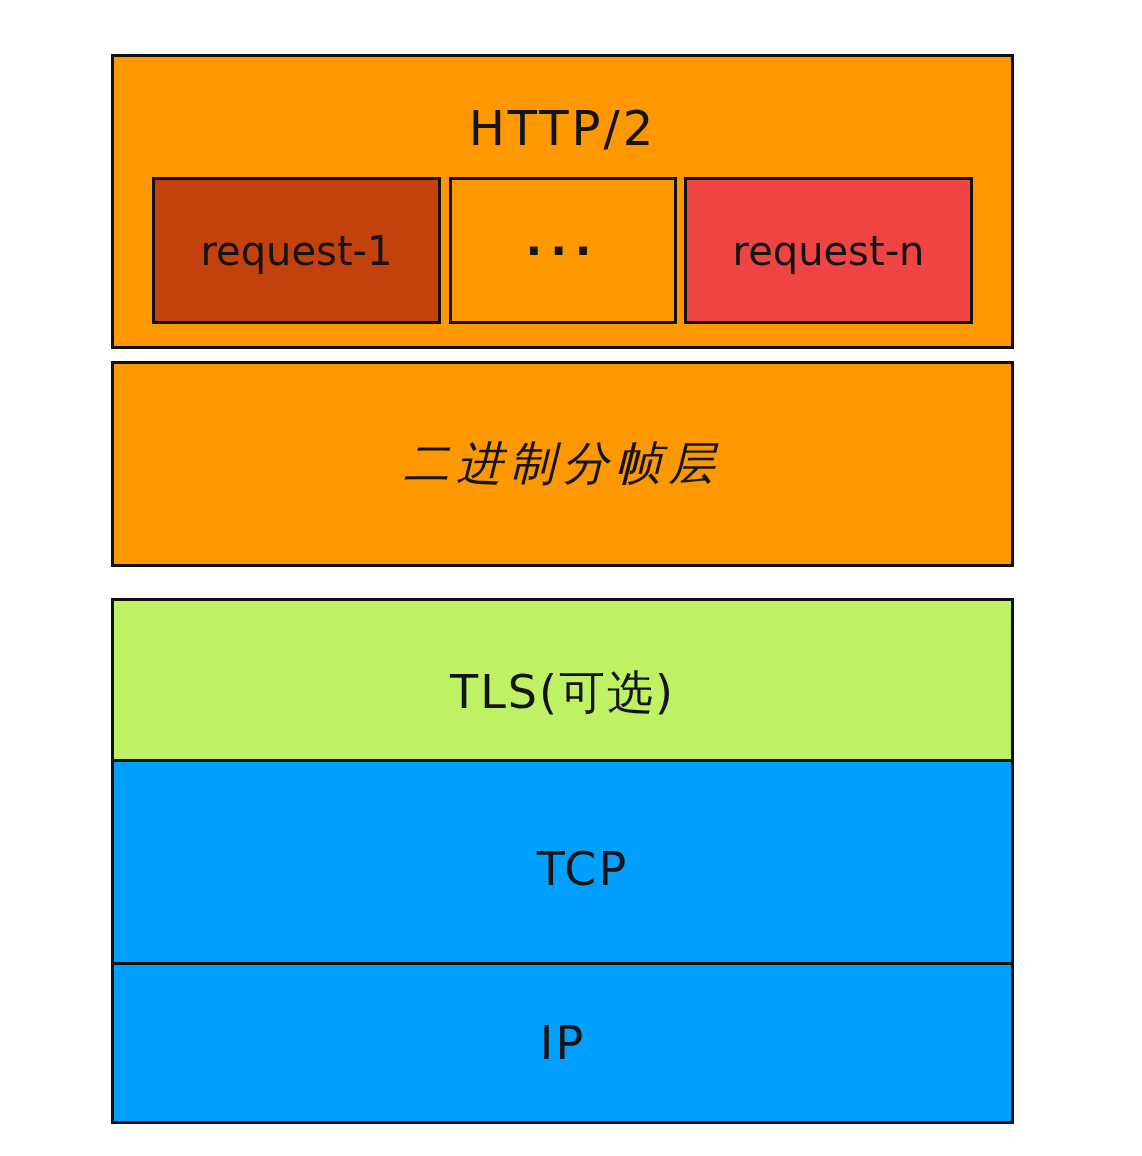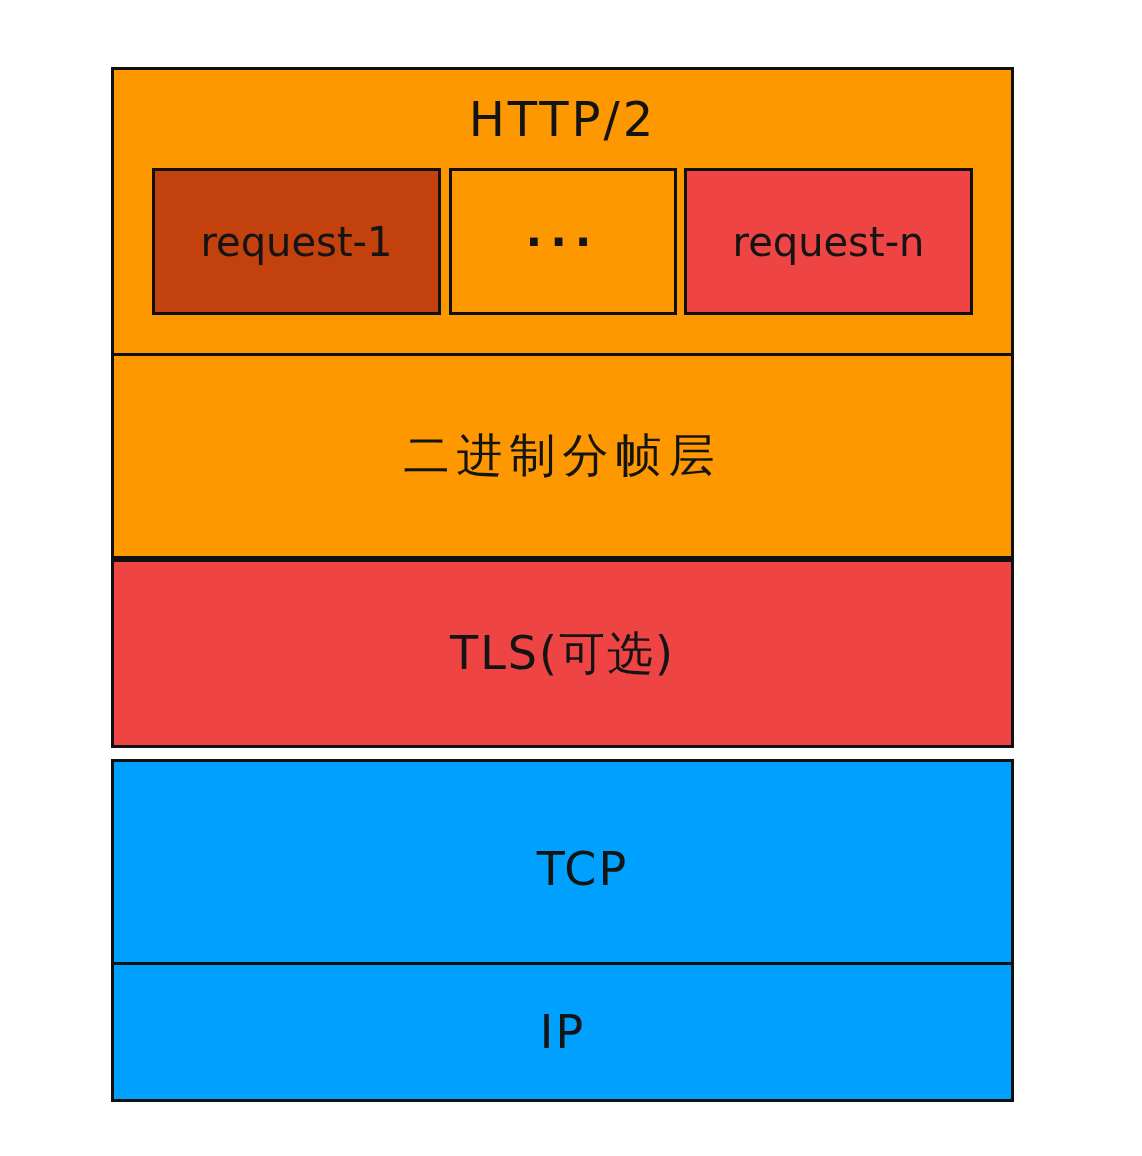--- a/index.html
+++ b/index.html
@@ -29,24 +29,24 @@
   .layer-label {
     font-size: 46px;
     letter-spacing: 2px;
     white-space: nowrap;
   }
   .cn {
     letter-spacing: 7px;
   }
   
   .http2-box {
-    top: 67px;
+    top: 54px;
     height: 295px;
     flex-direction: column;
-    justify-content: flex-start;
+    justify-content: center;
   }
   .http2-title {
     height: 98px;
     display: flex;
     align-items: center;
     justify-content: center;
     font-size: 48px;
     letter-spacing: 3px;
   }
   .request-row {
@@ -67,24 +67,24 @@
   }
   .request-box.w1 { width: 289px; }
   .request-box.w2 { width: 228px; }
   .request-box.w3 { width: 289px; }
   .request-box .dots {
     font-size: 44px;
     letter-spacing: 8px;
     font-weight: bold;
   }
   
-  .binary-framing { top: 353px; height: 206px; }
+  .binary-framing { top: 361px; height: 206px; font-style: italic; }
   .tls            { top: 559px; height: 189px; }
   .tcp            { top: 759px; height: 219px; padding-left: 40px; }
-  .ip             { top: 962px; height: 140px; }
+  .ip             { top: 962px; height: 162px; }
 </style>
 </head>
 <body>
 
 <div class="canvas">
 
   <div class="layer-box http2-box" style="background-color: rgb(253, 152, 0);">
     <div class="http2-title">HTTP/2</div>
     <div class="request-row">
       <div class="request-box w1" style="background-color: #c2410c;">
@@ -96,21 +96,21 @@
       <div class="request-box w3" style="background-color: #ef4444;">
         <span>request-n</span>
       </div>
     </div>
   </div>
 
   <div class="layer-box binary-framing" style="background-color: rgb(253, 152, 0);">
     <span class="layer-label cn">二进制分帧层</span>
   </div>
 
-  <div class="layer-box tls" style="background-color: #ef4444;">
+  <div class="layer-box tls" style="background-color: #bef264; margin-top: 39px;">
     <span class="layer-label">TLS(可选)</span>
   </div>
 
   <div class="layer-box tcp" style="background-color: rgb(0, 160, 254);">
     <span class="layer-label">TCP</span>
   </div>
 
   <div class="layer-box ip" style="background-color: rgb(0, 160, 254);">
     <span class="layer-label">IP</span>
   </div>

